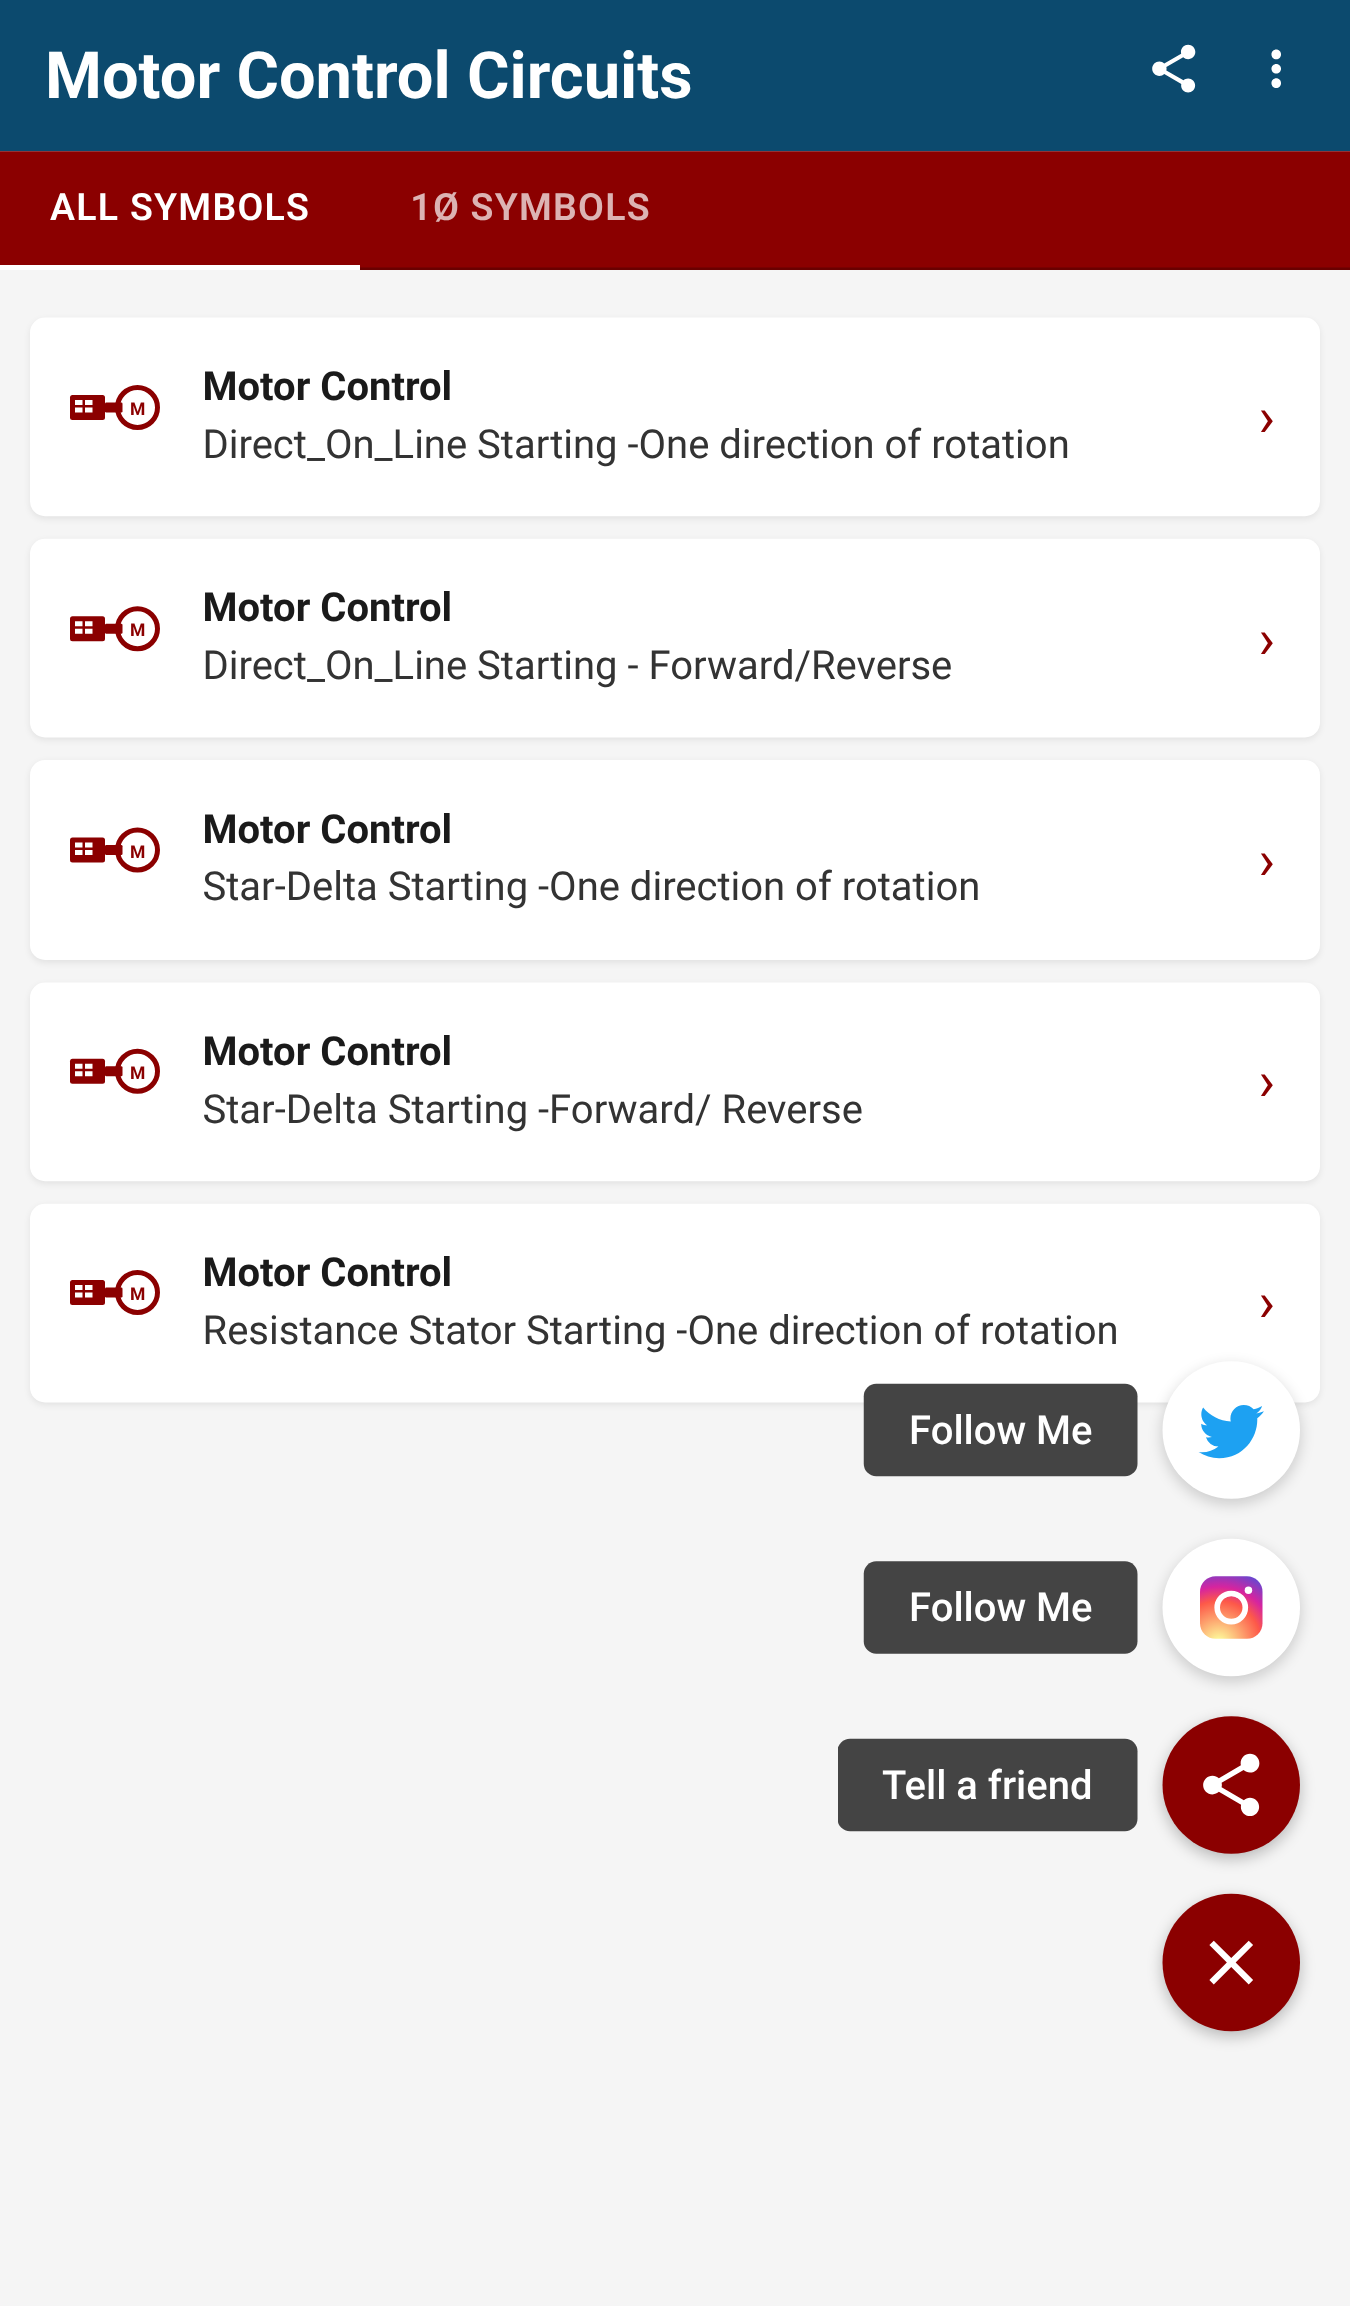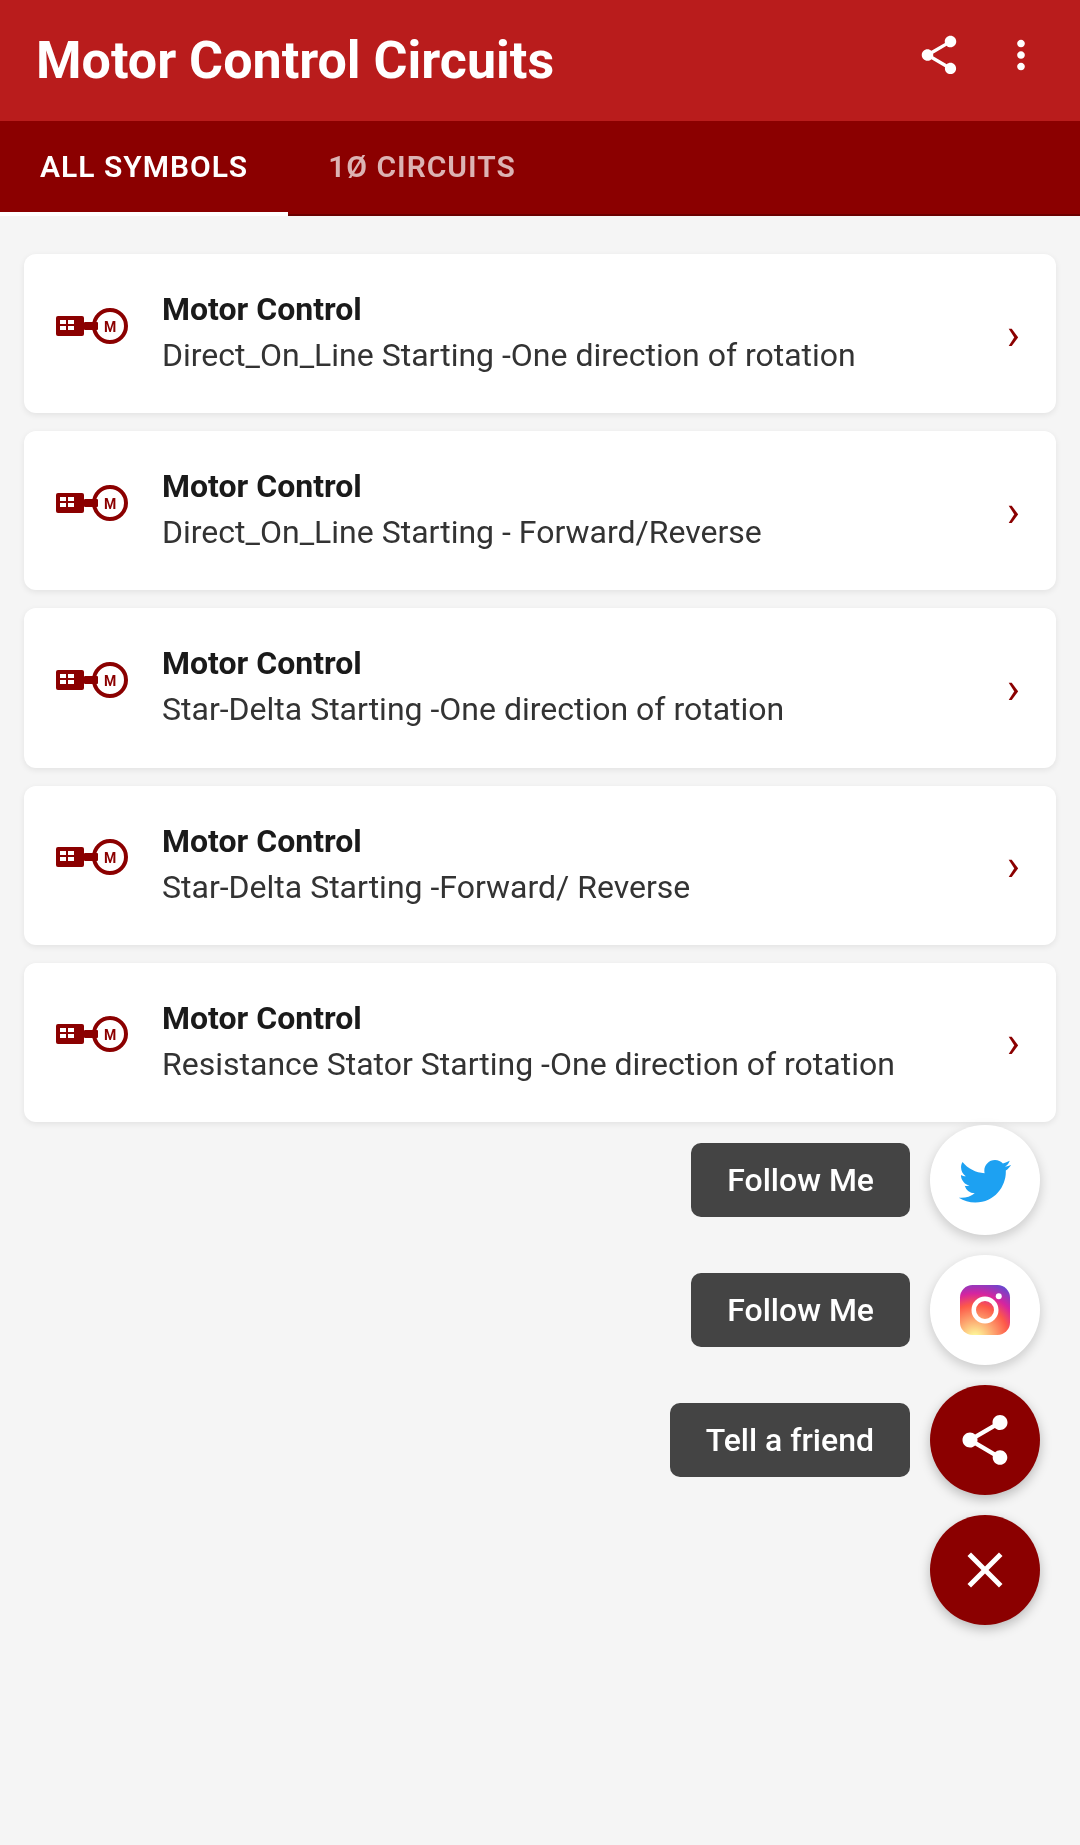--- a/index.html
+++ b/index.html
@@ -8,21 +8,21 @@
     body {
       font-family: 'Roboto', Arial, sans-serif;
       background: #f5f5f5;
       width: 1080px;
       min-height: 1845px;
       overflow-x: hidden;
     }
 
     
     .header {
-      background: #b91c1c;
+      background: #0c4a6e;
       padding: 30px 36px 30px 36px;
       display: flex;
       align-items: center;
       justify-content: space-between;
     }
     .header-title {
       color: #fff;
       font-size: 52px;
       font-weight: 700;
     }
@@ -108,21 +108,21 @@
     }
 
     
     .fab-overlay {
       position: fixed;
       right: 40px;
       bottom: 220px;
       display: flex;
       flex-direction: column;
       align-items: flex-end;
-      gap: 20px;
+      gap: 32px;
       z-index: 100;
     }
 
     .fab-row {
       display: flex;
       align-items: center;
       gap: 20px;
     }
 
     .fab-label {
@@ -191,21 +191,21 @@
       </svg>
     </span>
   </div>
 </div>
 
 <div class="tabs">
   <div class="tab active">
     <span>ALL SYMBOLS</span>
   </div>
   <div class="tab">
-    <span>1Ø CIRCUITS</span>
+    <span>1Ø SYMBOLS</span>
   </div>
 </div>
 
 <div class="circuit-list">
 
   <div class="circuit-card">
     <div class="circuit-card-left">
       <span class="circuit-icon">
         <svg width="80" height="64" viewBox="0 0 80 64" fill="none">
 

